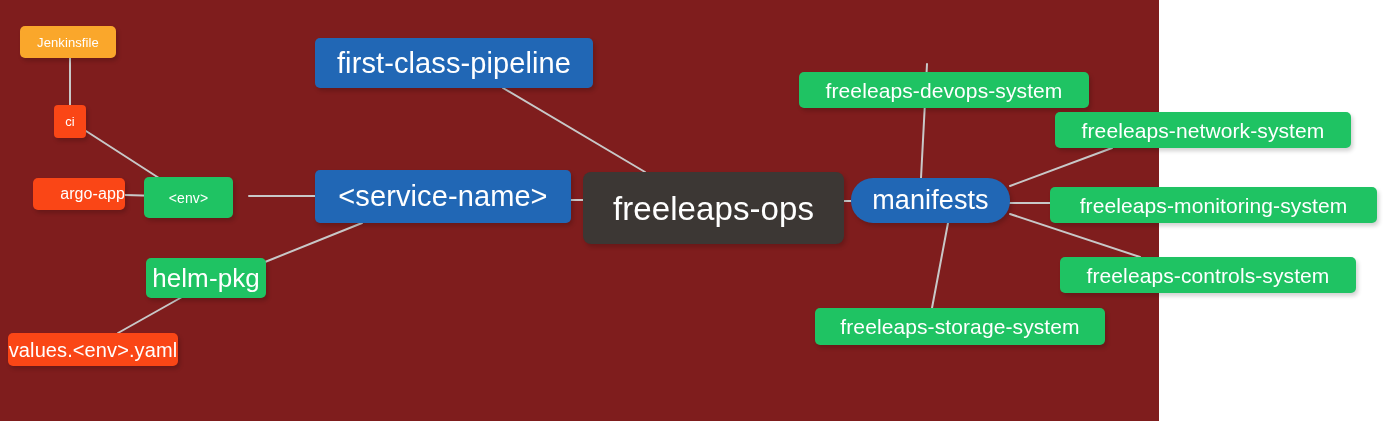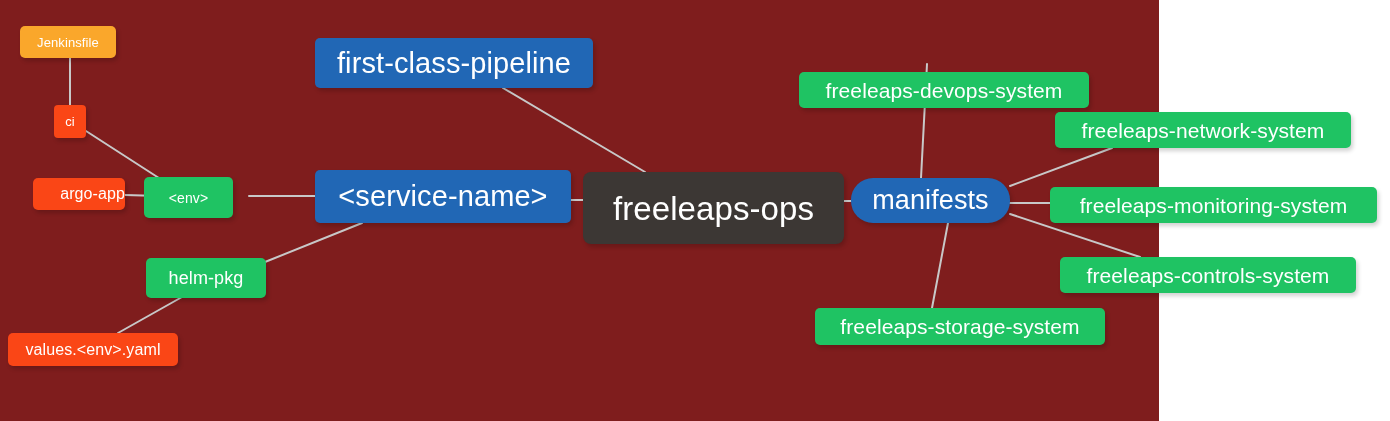--- a/index.html
+++ b/index.html
@@ -75,24 +75,24 @@
       </div>
       <div class="node tiny" style="left: 54px; top: 105px; width: 32px; height: 33px; background: rgb(250, 70, 22); font-size: 13px; color: rgb(255, 255, 255);">
         <span>ci</span>
       </div>
       <div class="node" style="left: 33px; top: 178px; width: 92px; height: 32px; background: rgb(250, 70, 22); font-size: 16px; color: rgb(255, 255, 255); justify-content: flex-end;">
         <span>argo-app</span>
       </div>
       <div class="node" style="left: 144px; top: 177px; width: 89px; height: 41px; background: rgb(31, 195, 99); font-size: 14px; color: rgb(255, 255, 255);">
         <span>&lt;env&gt;</span>
       </div>
-      <div class="node" style="left: 146px; top: 258px; width: 120px; height: 40px; background: rgb(31, 195, 99); font-size: 18px; color: rgb(255, 255, 255); align-items: center;">
+      <div class="node" style="left: 146px; top: 258px; width: 120px; height: 40px; background: rgb(31, 195, 99); font-size: 26px; color: rgb(255, 255, 255); align-items: center;">
         <span>helm-pkg</span>
       </div>
-      <div class="node" style="left: 8px; top: 333px; width: 170px; height: 33px; background: rgb(250, 70, 22); font-size: 16px; color: rgb(255, 255, 255);">
+      <div class="node" style="left: 8px; top: 333px; width: 170px; height: 33px; background: rgb(250, 70, 22); font-size: 20px; color: rgb(255, 255, 255);">
         <span>values.&lt;env&gt;.yaml</span>
       </div>
       <div class="node" style="left: 315px; top: 38px; width: 278px; height: 50px; background: rgb(33, 103, 181); font-size: 29px; color: rgb(255, 255, 255);">
         <span>first-class-pipeline</span>
       </div>
       <div class="node" style="left: 315px; top: 170px; width: 256px; height: 53px; background: rgb(33, 103, 181); font-size: 29px; color: rgb(255, 255, 255);">
         <span>&lt;service-name&gt;</span>
       </div>
       <div class="node root" style="left: 583px; top: 172px; width: 261px; height: 72px; background: rgb(60, 55, 52); font-size: 33px; color: rgb(255, 255, 255);">
         <span>freeleaps-ops</span>

